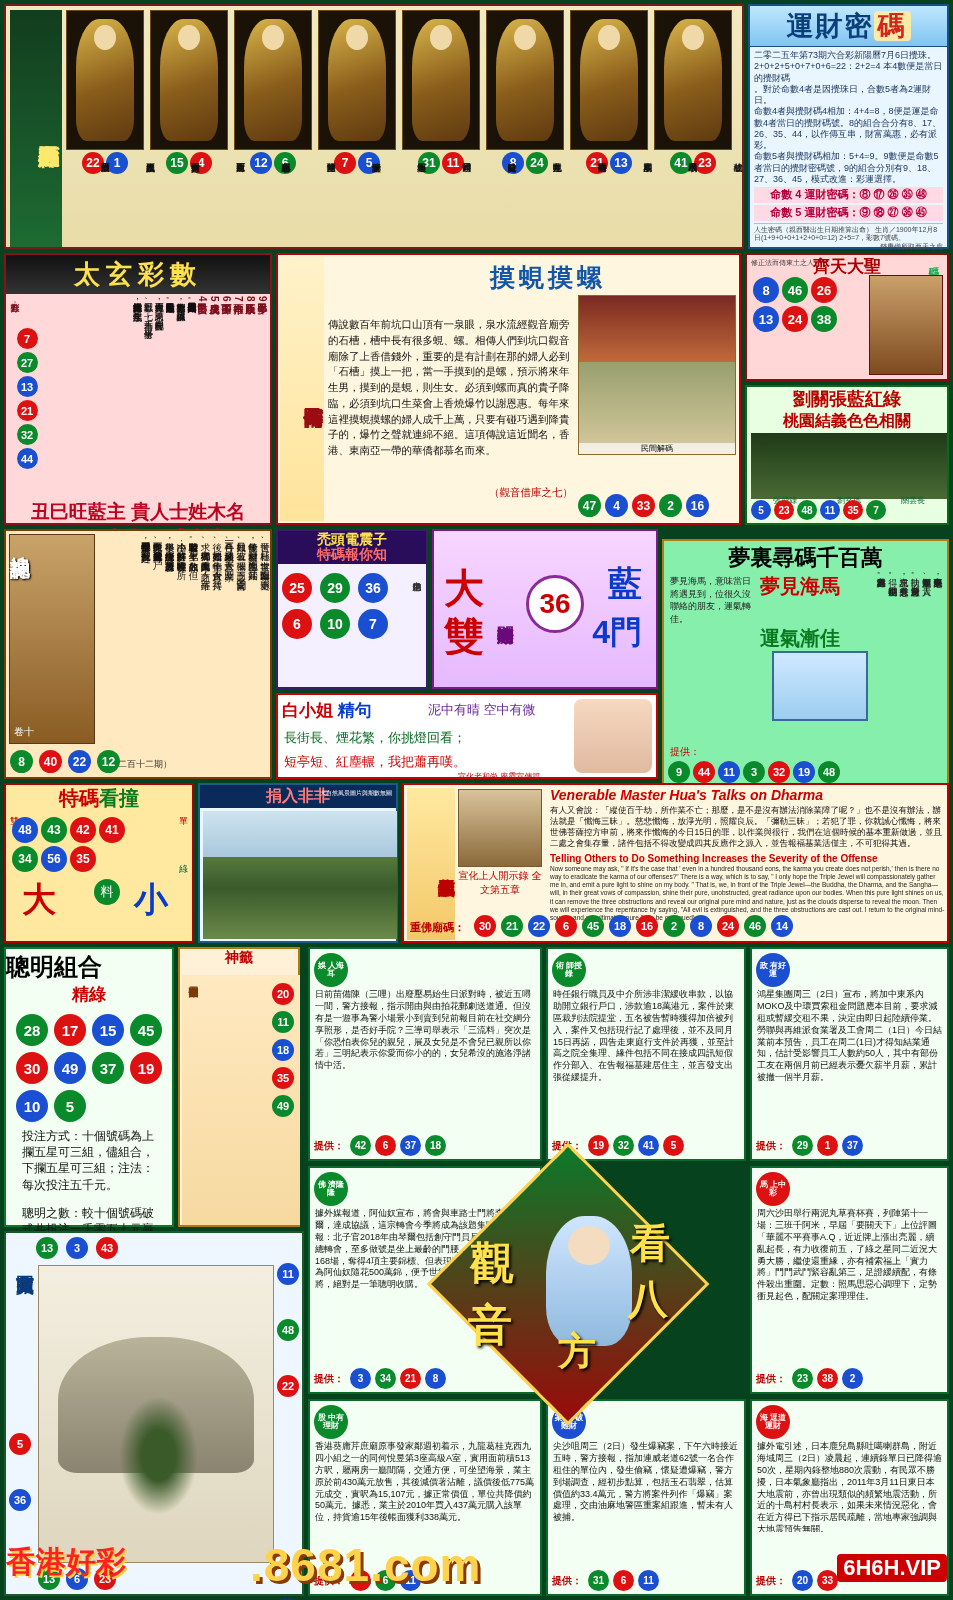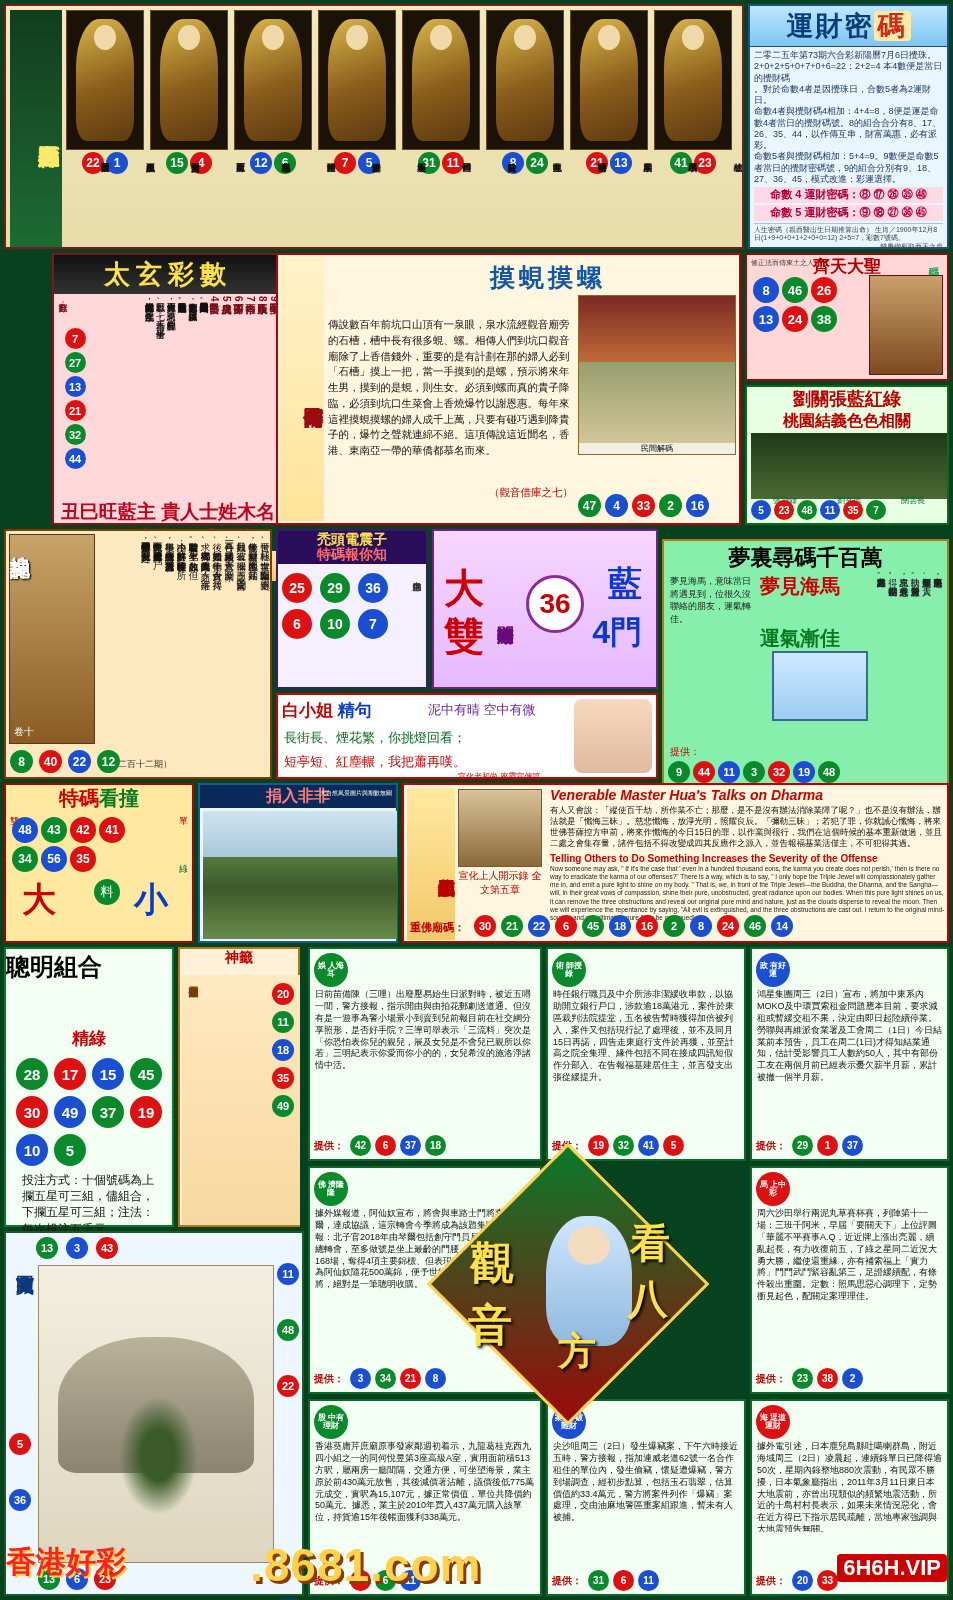--- a/index.html
+++ b/index.html
@@ -49,22 +49,22 @@
   #yuncai .hdr { background:linear-gradient(#bfe7ff,#7fc4f0); text-align:center;
      color:#0b3f79; font-size:27px; font-weight:bold; padding:2px 0;
      letter-spacing:2px; border-bottom:1px solid #1a4f8a; }
   #yuncai .hdr .red { color:#d4261a; background:#ffe9a8; padding:0 4px; border-radius:4px;}
   #yuncai .body { font-size:9px; color:#17325a; padding:3px 4px; line-height:1.25; }
   #yuncai .code { background:#ffd9e4; color:#b3003c; font-size:11px; font-weight:bold;
      text-align:center; margin:2px 0; padding:1px 0; }
   #yuncai .foot { font-size:7px; color:#444; border-top:1px solid #9cc; padding-top:2px; }
 
   
-  #taixuan { left:4px; top:253px; width:232px; height:272px;
-     background:#ffd9d9; border:2px solid #8a1020;margin-left:48px; }
+  #taixuan { left:4px; top:253px; width:268px; height:272px;
+     background:#ffd9d9; border:2px solid #8a1020; }
   #taixuan .t { background:linear-gradient(#111,#333); color:#ffe24b;
      font-size:26px; font-weight:bold; text-align:center; letter-spacing:6px; padding:2px 0; }
   #taixuan .inner { display:flex; height:205px; }
   #taixuan .leftcol { width:42px; padding:2px; }
   #taixuan .leftcol .lab { font-size:9px; color:#7a0f1c; writing-mode:vertical-rl; height:30px;}
   #taixuan .balls { display:flex; flex-direction:column; gap:3px; align-items:center; margin-top:2px;}
   #taixuan .balls .ball { width:21px; height:21px; font-size:11px; }
   #taixuan .mid { flex:1; display:flex; flex-direction:row-reverse; gap:1px; padding:2px;
      font-size:9px; color:#111; }
   #taixuan .mid span { writing-mode:vertical-rl; line-height:1.1; }
@@ -216,21 +216,21 @@
   #jiaota .en { position:absolute; left:146px; top:80px; width:396px; font-size:6.5px;
      color:#222; line-height:1.25; }
   #jiaota .nums { position:absolute; left:54px; bottom:4px; display:flex; gap:5px; }
   #jiaota .nums .ball { width:22px; height:22px; font-size:11px; }
   #jiaota .numlab { position:absolute; left:6px; bottom:6px; font-size:11px; color:#b00; font-weight:bold;}
 
   
   #congming { left:4px; top:947px; width:170px; height:280px;
      background:#f2fff2; border:2px solid #0a7a2a; }
   #congming .t { font-size:24px; font-weight:bold; padding-top:2px;}
-  #congming .sub { text-align:center; color:#c00; font-size:17px; font-weight:bold;margin-top:44px; }
+  #congming .sub { text-align:center; color:#c00; font-size:17px; font-weight:bold; }
   #congming .grid { display:grid; grid-template-columns:repeat(4,32px); gap:6px;
      justify-content:center; margin-top:8px; }
   #congming .grid .ball { width:32px; height:32px; font-size:15px; }
   #congming .txt { font-size:12px; color:#111; padding:6px 16px; line-height:1.35; }
 
   
   #qianwen { left:178px; top:947px; width:122px; height:280px;
      background:#fff0d8; border:2px solid #b07a10; }
   #qianwen .t { text-align:center; font-size:14px; color:#b00; font-weight:bold; }
   #qianwen .body { position:absolute; left:2px; top:26px; width:118px; height:250px;

